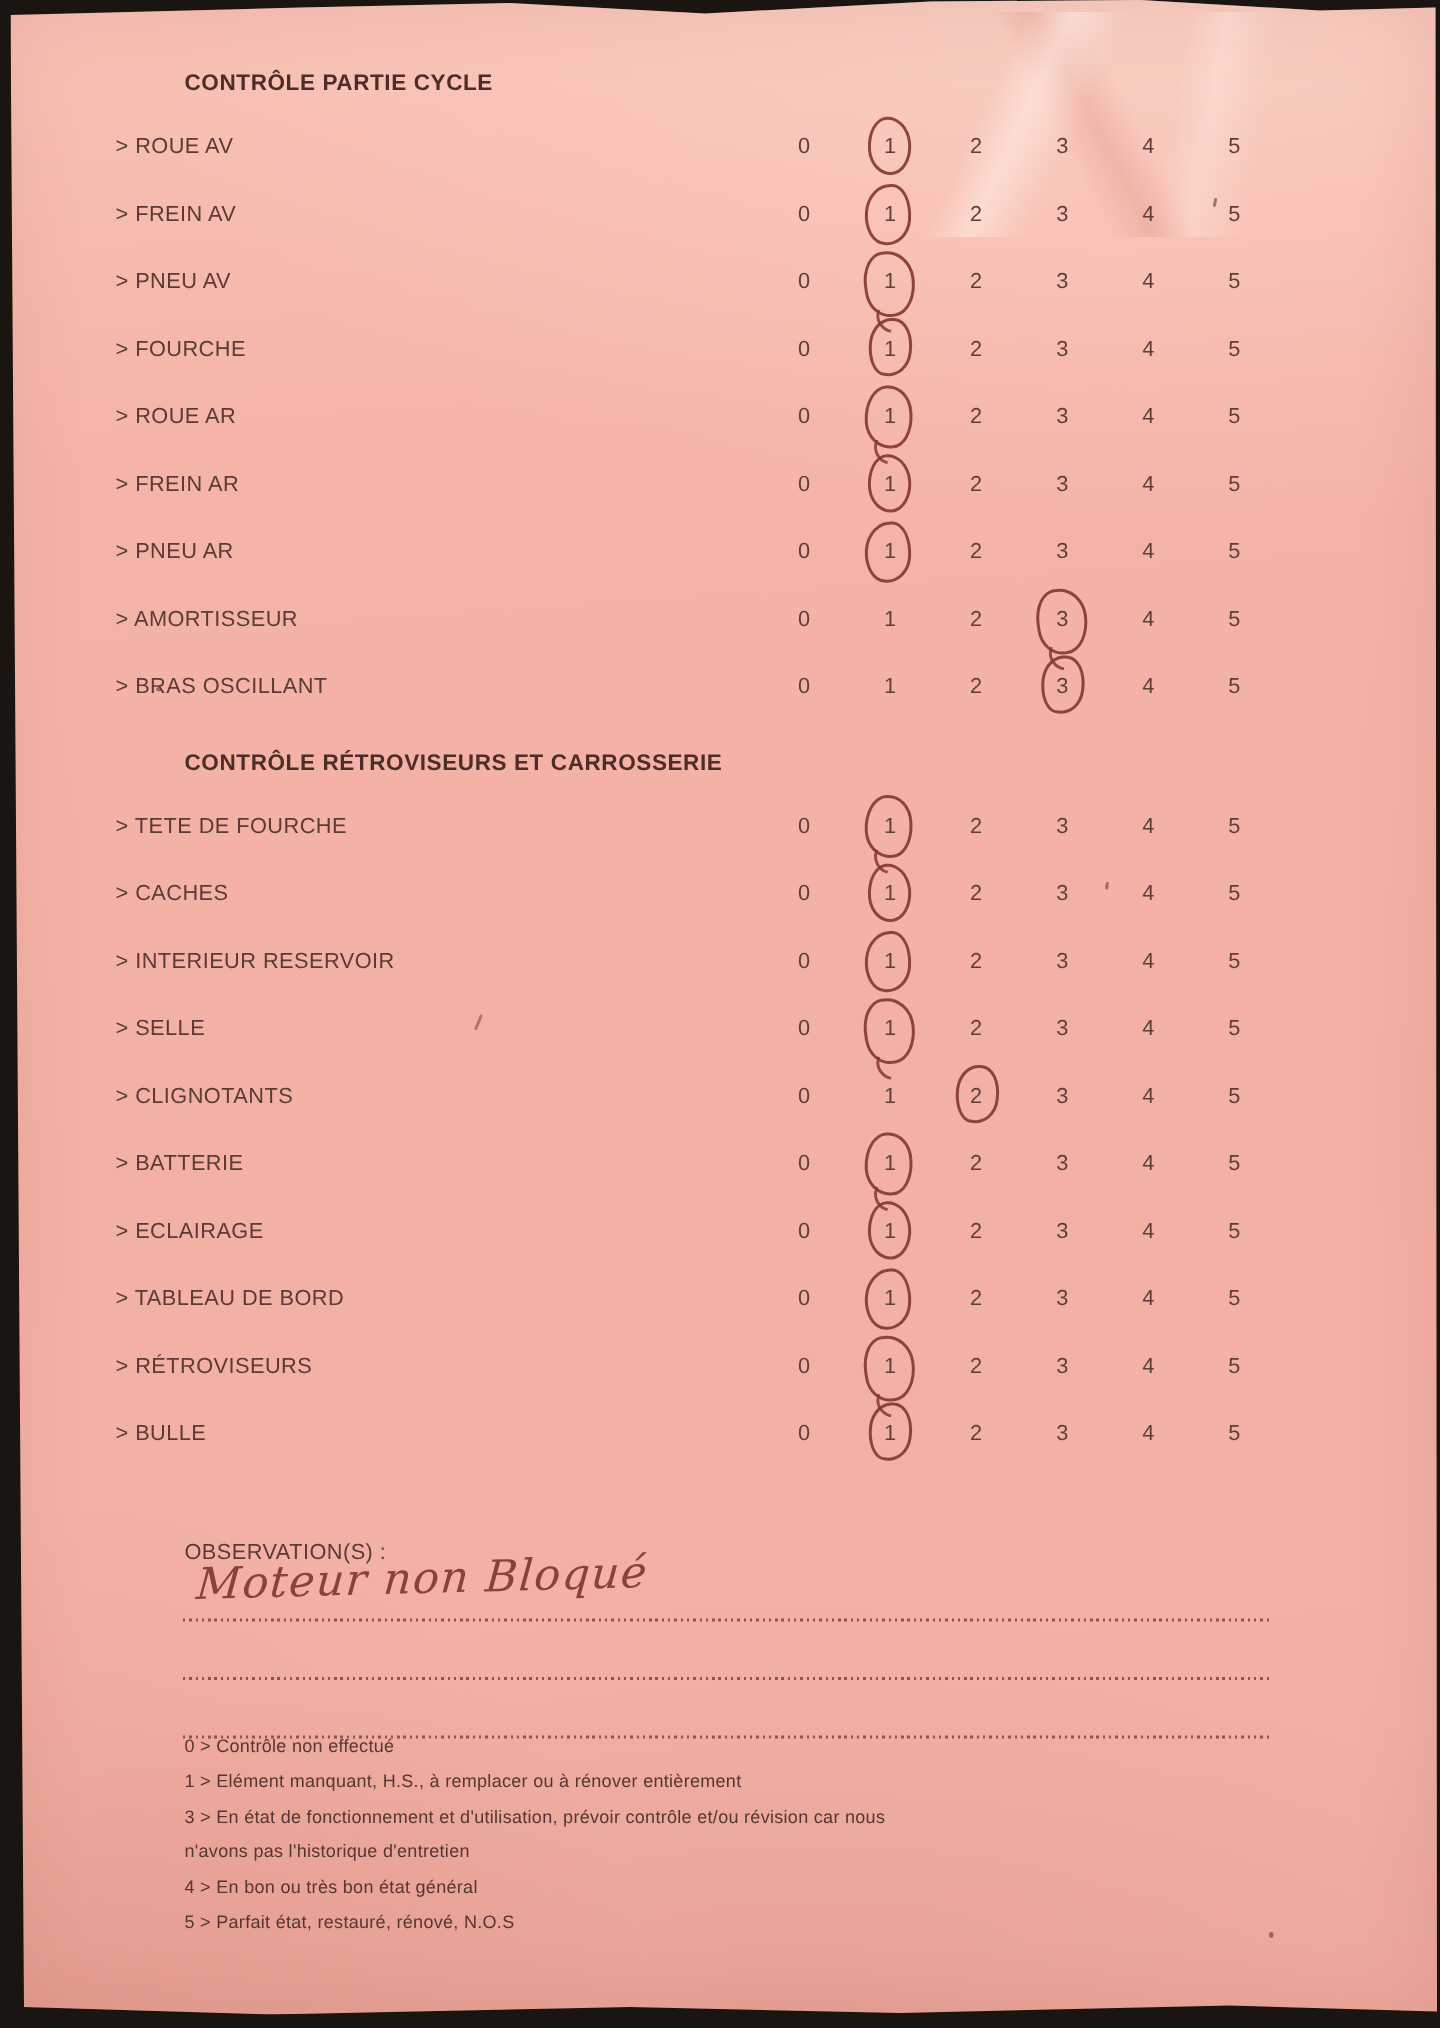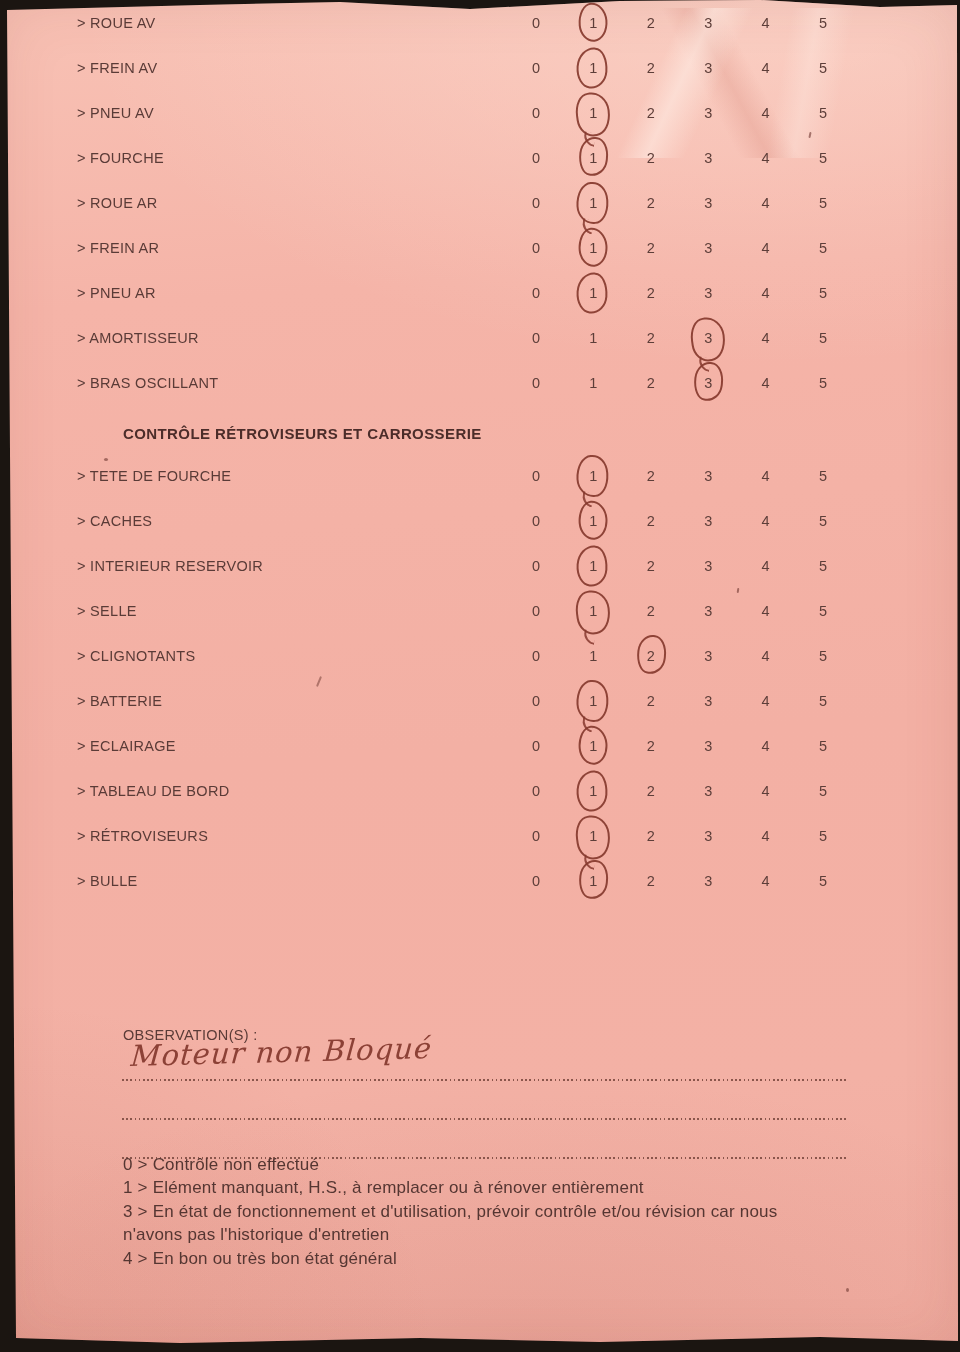--- a/index.html
+++ b/index.html
@@ -73,36 +73,37 @@
     background-image:repeating-linear-gradient(90deg, #8a564c 0 1.6px, transparent 1.6px 4.2px);
   }
   .hand-note{
     position:absolute;left:8px;top:8px;
     font-family:"DejaVu Serif", serif;font-style:italic;
     font-size:29px;color:#8c4136;letter-spacing:1px;white-space:nowrap;
     transform:rotate(-1.5deg) skewX(-6deg);
   }
   
   #legend{position:absolute;left:123px;top:1153px;width:812px;}
-  .legend-line{font-size:17px;line-height:23.4px;letter-spacing:.2px;color:#553632;}
+  .legend-line{font-size:12px;line-height:23.4px;letter-spacing:.2px;color:#553632;}
   
   .speck{position:absolute;background:rgba(110,55,48,0.6);border-radius:50%;}
   .s1{left:104px;top:458px;width:4px;height:3px;}
   .s2{left:809px;top:132px;width:2px;height:6px;border-radius:1px;transform:rotate(12deg);}
   .s3{left:737px;top:588px;width:2px;height:5px;border-radius:1px;transform:rotate(8deg);}
   .s4{left:318px;top:676px;width:2px;height:11px;border-radius:1px;transform:rotate(22deg);background:rgba(110,55,48,0.5);}
   .s5{left:846px;top:1288px;width:3px;height:4px;}
 </style>
 </head>
 <body>
 
 <div class="paper">
   <div class="creases"></div>
 
   <div id="sections">
+      <div class="sec-heading">CONTRÔLE PARTIE CYCLE</div>
       <div class="row">
     <span class="row-label">&gt; ROUE AV</span>
     <span class="cells">
           <span class="cell">0</span>
           <span class="cell">1<span class="circle v0"></span></span>
           <span class="cell">2</span>
           <span class="cell">3</span>
           <span class="cell">4</span>
           <span class="cell">5</span>
         </span>
@@ -315,20 +316,21 @@
     <div class="dotline" style="top:91px"></div>
     <div class="dotline" style="top:130px"></div>
   </div>
 
   <div id="legend">
       <div class="legend-line">0 &gt; Contrôle non effectué</div>
       <div class="legend-line">1 &gt; Elément manquant, H.S., à remplacer ou à rénover entièrement</div>
       <div class="legend-line">3 &gt; En état de fonctionnement et d'utilisation, prévoir contrôle et/ou révision car nous</div>
       <div class="legend-line">n'avons pas l'historique d'entretien</div>
       <div class="legend-line">4 &gt; En bon ou très bon état général</div>
+      <div class="legend-line">5 &gt; Parfait état, restauré, rénové, N.O.S</div>
     </div>
 
   <span class="speck s1"></span>
   <span class="speck s2"></span>
   <span class="speck s3"></span>
   <span class="speck s4"></span>
   <span class="speck s5"></span>
 </div>
 
 </body></html>

